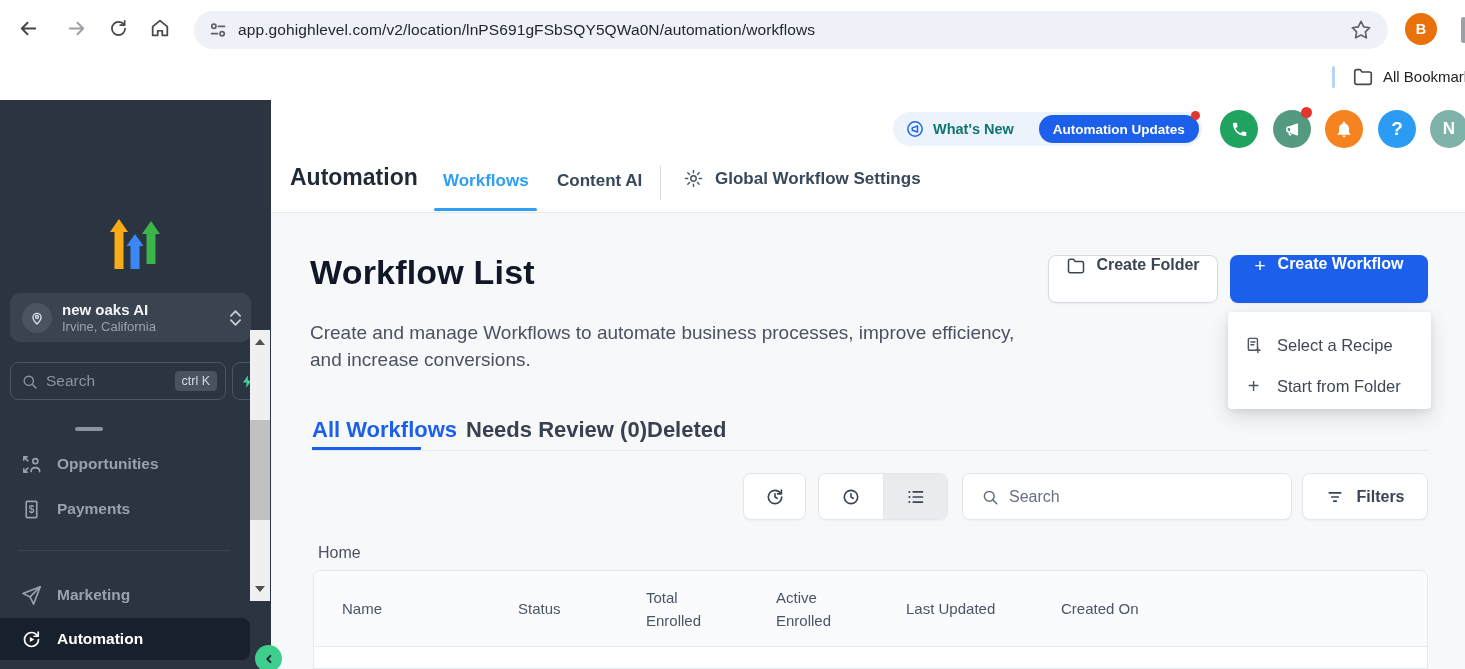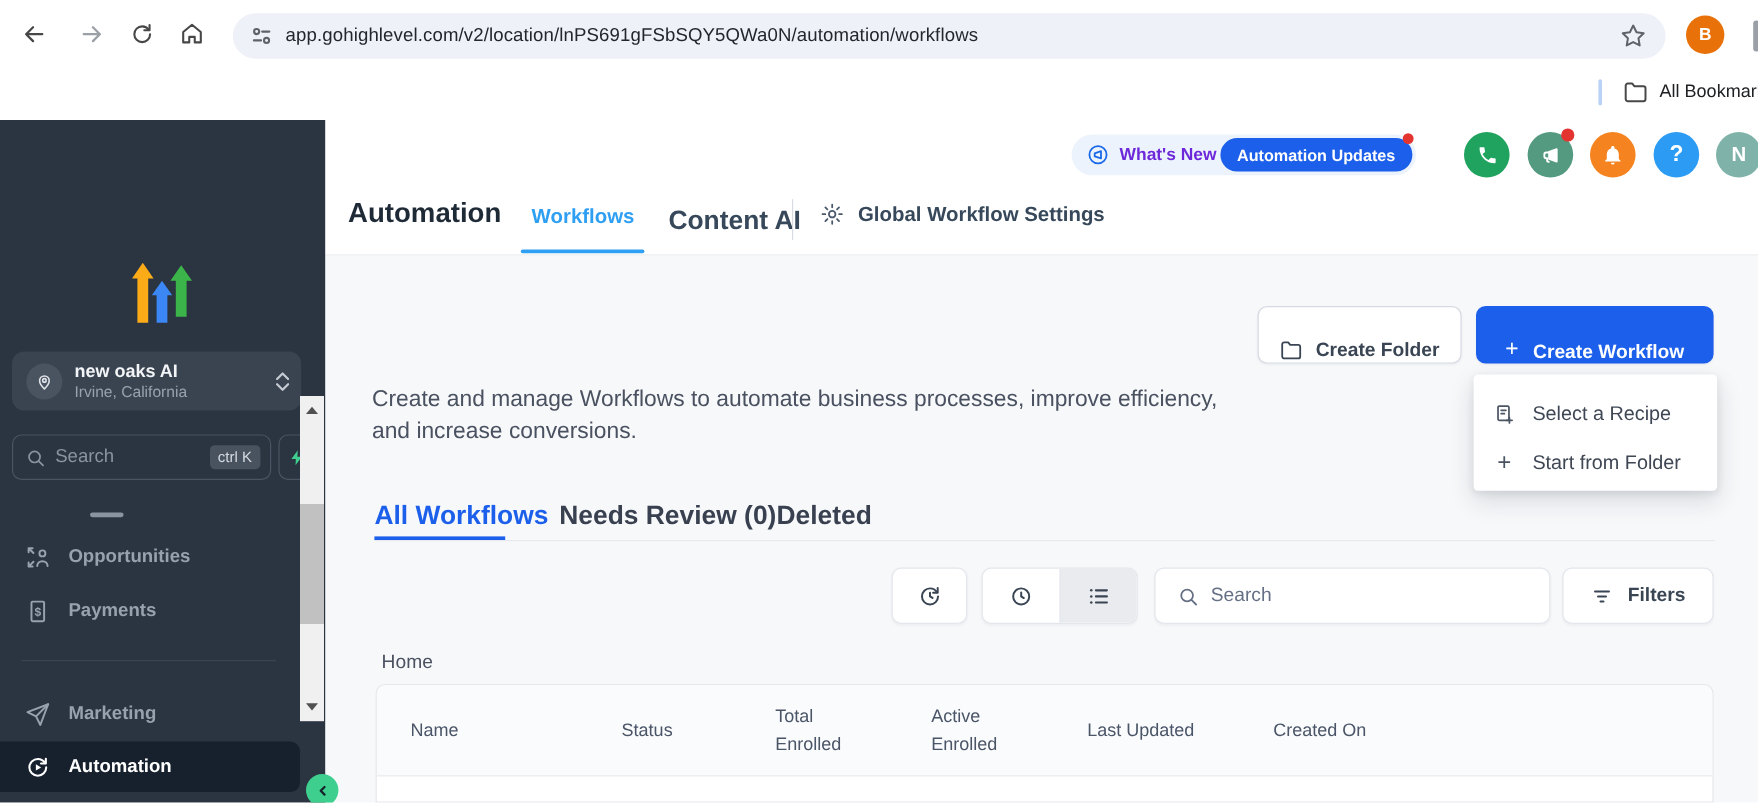--- a/index.html
+++ b/index.html
@@ -45,38 +45,38 @@
   .sb-divider { position:absolute; left:18px; top:450px; width:212px; height:1px; background:#3A4452; }
   .sb-scrollbar { position:absolute; left:250px; top:230px; width:20px; height:271px; background:#f0f0f0; }
   .sb-arrow-up { position:absolute; left:5px; top:9px; width:0; height:0; border-left:5px solid transparent; border-right:5px solid transparent; border-bottom:6px solid #505050; }
   .sb-thumb { position:absolute; left:0; top:90px; width:20px; height:100px; background:#c1c1c1; }
   .sb-arrow-dn { position:absolute; left:5px; bottom:9px; width:0; height:0; border-left:5px solid transparent; border-right:5px solid transparent; border-top:6px solid #505050; }
   .collapse-btn { position:absolute; left:255px; top:545px; width:27px; height:27px; border-radius:50%; background:#3ECF8E; display:flex; align-items:center; justify-content:center; z-index:9; }
 
   
   .topbar { position:absolute; left:271px; top:100px; width:1194px; height:113px; background:#fff; border-bottom:1px solid #E7E9ED; }
   .whatsnew-pill { position:absolute; left:622px; top:12px; height:34px; border-radius:17px; background:#EDF3FD; display:flex; align-items:center; padding-left:12px; }
-  .wn-label { margin:0 0 0 8px; font-size:14.5px; font-weight:700; color:#6d28d9; white-space:nowrap; }
+  .wn-label { margin:0 22px 0 8px; font-size:14.5px; font-weight:700; color:#0f766e; white-space:nowrap; }
   .au-pill { position:relative; height:28px; margin:3px; border-radius:14px; background:#1B5FEA; color:#fff; font-size:13.5px; font-weight:700; display:flex; align-items:center; padding:0 14px; white-space:nowrap; }
   .reddot { position:absolute; width:9px; height:9px; border-radius:50%; background:#E3342F; }
   .cbtn { position:absolute; top:10px; width:38px; height:38px; border-radius:50%; display:flex; align-items:center; justify-content:center; color:#fff; }
   .cbtn .q { font-size:19px; font-weight:700; }
   .cbtn .n { font-size:17px; font-weight:700; }
   .app-title { position:absolute; left:19px; top:64px; font-size:23px; font-weight:700; color:#1F2A37; }
   .tab-workflows { position:absolute; left:172px; top:71px; font-size:17px; font-weight:600; color:#2E9FF2; }
   .tab-underline-top { position:absolute; left:163px; top:108px; width:103px; height:3px; background:#2E9FF2; border-radius:2px; }
-  .tab-contentai { position:absolute; left:286px; top:71px; font-size:22px; font-weight:600; color:#36485A; }
+  .tab-contentai { position:absolute; left:286px; top:71px; font-size:17px; font-weight:600; color:#36485A; }
   .tb-vsep { position:absolute; left:389px; top:66px; width:1px; height:34px; background:#D8DCE2; }
   .gws { position:absolute; left:412px; top:68px; display:flex; align-items:center; gap:11px; color:#36485A; font-size:17px; font-weight:600; }
 
   
   .content { position:absolute; left:271px; top:213px; width:1194px; height:456px; background:#F7F8FA; }
   .page-h1 { position:absolute; left:39px; top:40px; font-size:34px; font-weight:700; color:#101828; letter-spacing:.2px; }
   .page-desc { position:absolute; left:39px; top:106px; width:705px; font-size:19px; line-height:27px; color:#4A5160; }
-  .btn { display:flex; align-items:flex-end; justify-content:center; gap:10px; border-radius:8px; font-size:16px; font-weight:600; box-shadow:0 1px 2px rgba(16,24,40,.05); }
+  .btn { display:flex; align-items:flex-start; justify-content:center; gap:10px; border-radius:8px; font-size:16px; font-weight:600; box-shadow:0 1px 2px rgba(16,24,40,.05); }
   .btn-folder { position:absolute; left:777px; top:42px; width:170px; height:48px; background:#fff; border:1px solid #D6DBE3; color:#3A4554; }
   .btn-workflow { position:absolute; left:959px; top:42px; width:198px; height:48px; background:#1B5FEA; color:#fff; }
   .btn-workflow .plus { font-size:19px; font-weight:400; margin-right:2px; }
   .dropdown { position:absolute; left:957px; top:99px; width:203px; height:97px; background:#fff; border-radius:4px; box-shadow:0 8px 20px rgba(23,32,48,.14), 0 2px 6px rgba(23,32,48,.08); padding:13px 0; z-index:8; }
   .dd-item { height:41px; display:flex; align-items:center; padding-left:16px; gap:14px; color:#3F4754; font-size:16.5px; }
   .dd-plus { font-size:20px; color:#4A5463; width:19px; text-align:center; }
   .sub-tab { position:absolute; top:204px; font-size:22px; font-weight:600; }
   .sub-tab.active { color:#1B5FEA; }
   .sub-tab.idle { color:#394150; }
   .tab-underline { position:absolute; left:41px; top:234px; width:109px; height:3px; background:#1B5FEA; }
@@ -301,20 +301,21 @@
       <svg width="21" height="21" viewBox="0 0 24 24" fill="none" stroke="#49586A" stroke-width="1.7" stroke-linecap="round">
           <circle cx="12" cy="12" r="3.1"></circle>
           <path d="M12 2.8v2.6M12 18.6v2.6M2.8 12h2.6M18.6 12h2.6M5.5 5.5l1.9 1.9M16.6 16.6l1.9 1.9M18.5 5.5l-1.9 1.9M7.4 16.6l-1.9 1.9"></path>
         </svg>
       <span>Global Workflow Settings</span>
     </div>
   </div>
 
   <div class="content">
 
+    <div class="page-h1">Workflow List</div>
     <div class="page-desc">Create and manage Workflows to automate business processes, improve efficiency, and increase conversions.</div>
 
     <div class="btn btn-folder">
       <svg width="20" height="20" viewBox="0 0 24 24" fill="none" stroke="#3A4554" stroke-width="1.8" stroke-linejoin="round">
           <path d="M3 6a2 2 0 0 1 2-2h4l2 2.5h8a2 2 0 0 1 2 2V18a2 2 0 0 1-2 2H5a2 2 0 0 1-2-2V6z"></path>
         </svg>
       <span>Create Folder</span>
     </div>
 
     <div class="btn btn-workflow">

